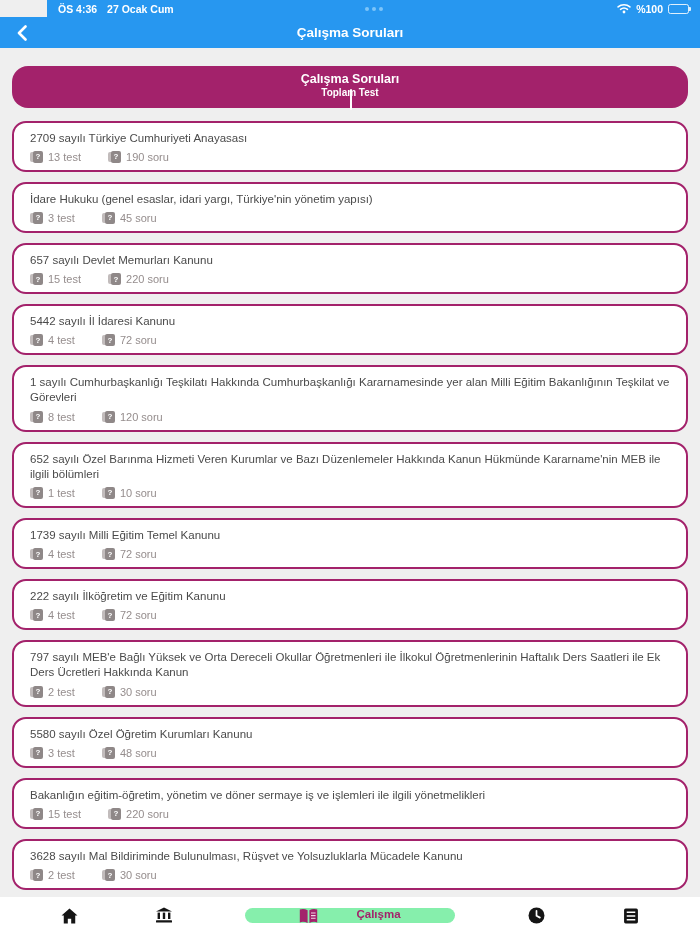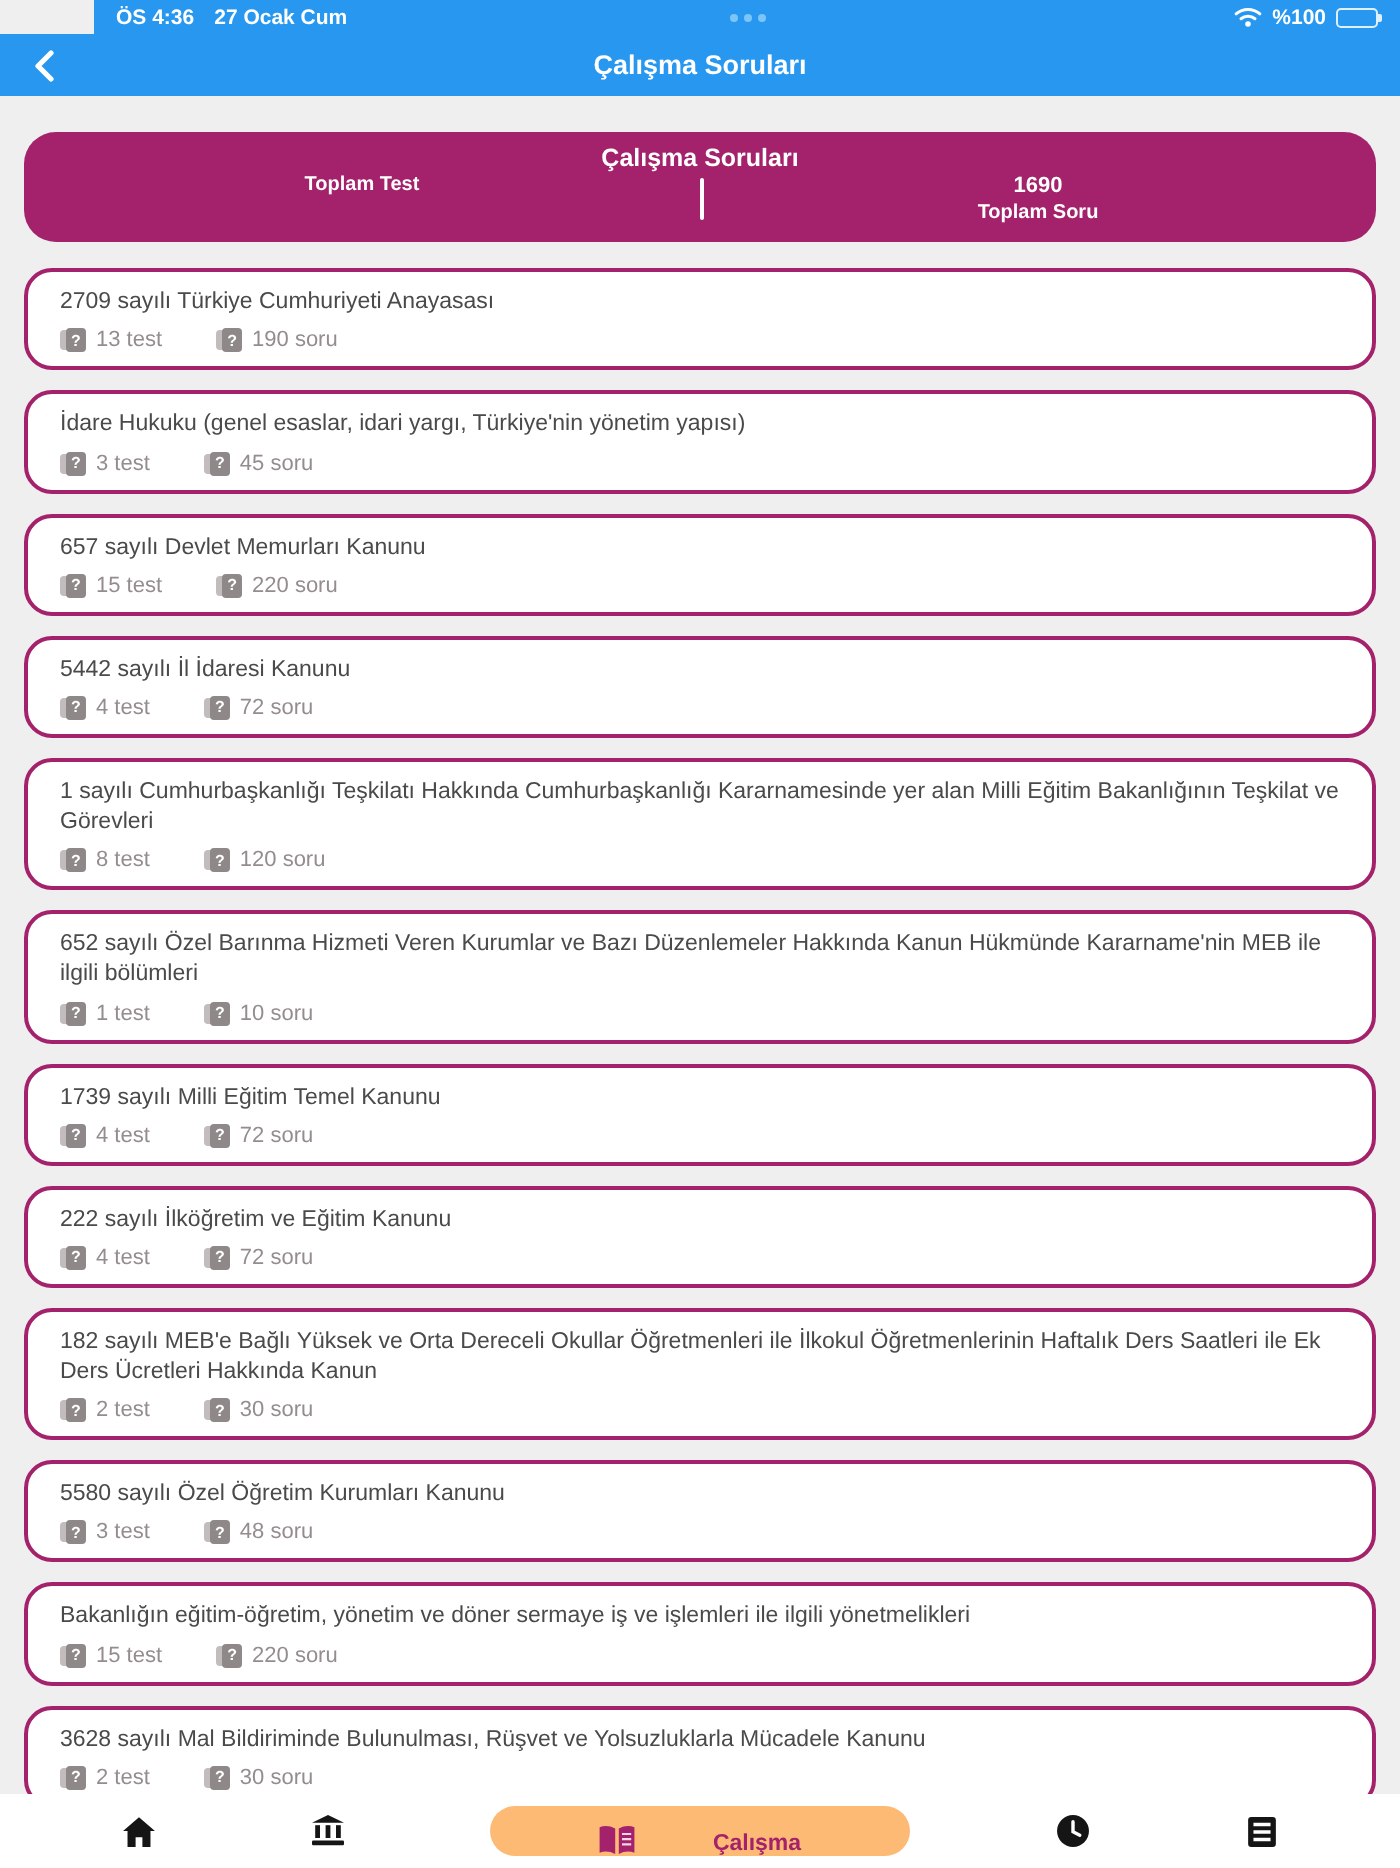--- a/index.html
+++ b/index.html
@@ -58,22 +58,22 @@
     font-size:8px; font-weight:bold; display:flex; align-items:center; justify-content:center;
   }
   
   .bottom-nav {
     position:absolute; left:0; right:0; bottom:0; height:37px;
     background:#fff; display:flex; align-items:center; justify-content:space-between;
     padding:0 56px;
   }
   .nav-item { width:26px; height:26px; display:flex; align-items:center; justify-content:center; cursor:pointer; }
   .nav-pill {
-    height:25px; width:210px; background:#fdba74; border-radius:17px;
-    display:flex; align-items:flex-end; justify-content:center; gap:38px; cursor:pointer;
+    height:15px; width:210px; background:#86efac; border-radius:17px;
+    display:flex; align-items:flex-start; justify-content:center; gap:38px; cursor:pointer;
   }
   .nav-pill-label { color:#A3226B; font-size:11.5px; font-weight:bold; }
 </style>
 </head>
 <body>
 
 <div class="status-bar">
   <div class="status-left">
     <span>ÖS 4:36</span>
     <span>27 Ocak Cum</span>
@@ -103,24 +103,20 @@
   <div class="app-title">Çalışma Soruları</div>
 </div>
 
 <div class="summary-card">
   <div class="summary-title">Çalışma Soruları</div>
   <div class="summary-row">
     <div class="summary-col">
       <div class="summary-label">Toplam Test</div>
     </div>
     <div class="summary-divider"></div>
-    <div class="summary-col">
-      <div class="summary-value">1690</div>
-      <div class="summary-label">Toplam Soru</div>
-    </div>
   </div>
 </div>
 
 <div class="topic-list">
 
   <div class="topic-card">
     <div class="topic-title">2709 sayılı Türkiye Cumhuriyeti Anayasası</div>
     <div class="topic-stats">
       <span class="stat">
         <span class="stat-icon">
@@ -273,21 +269,21 @@
         <span class="stat-icon">
           <span class="back-page"></span>
             <span class="front-page">?</span>
         </span>
         <span>72 soru</span>
       </span>
     </div>
   </div>
 
   <div class="topic-card">
-    <div class="topic-title">182 sayılı MEB'e Bağlı Yüksek ve Orta Dereceli Okullar Öğretmenleri ile İlkokul Öğretmenlerinin Haftalık Ders Saatleri ile Ek Ders Ücretleri Hakkında Kanun</div>
+    <div class="topic-title">797 sayılı MEB'e Bağlı Yüksek ve Orta Dereceli Okullar Öğretmenleri ile İlkokul Öğretmenlerinin Haftalık Ders Saatleri ile Ek Ders Ücretleri Hakkında Kanun</div>
     <div class="topic-stats">
       <span class="stat">
         <span class="stat-icon">
           <span class="back-page"></span>
             <span class="front-page">?</span>
         </span>
         <span>2 test</span>
       </span>
       <span class="stat">
         <span class="stat-icon">

